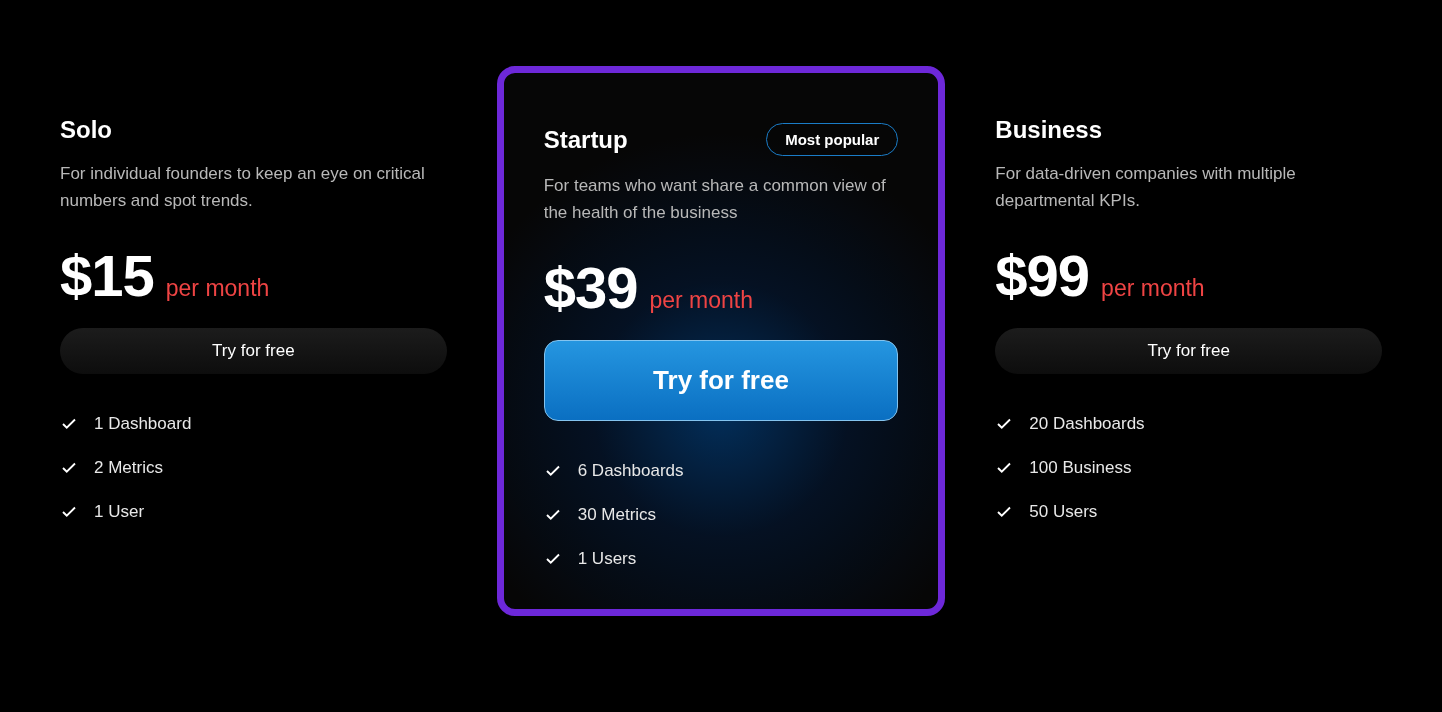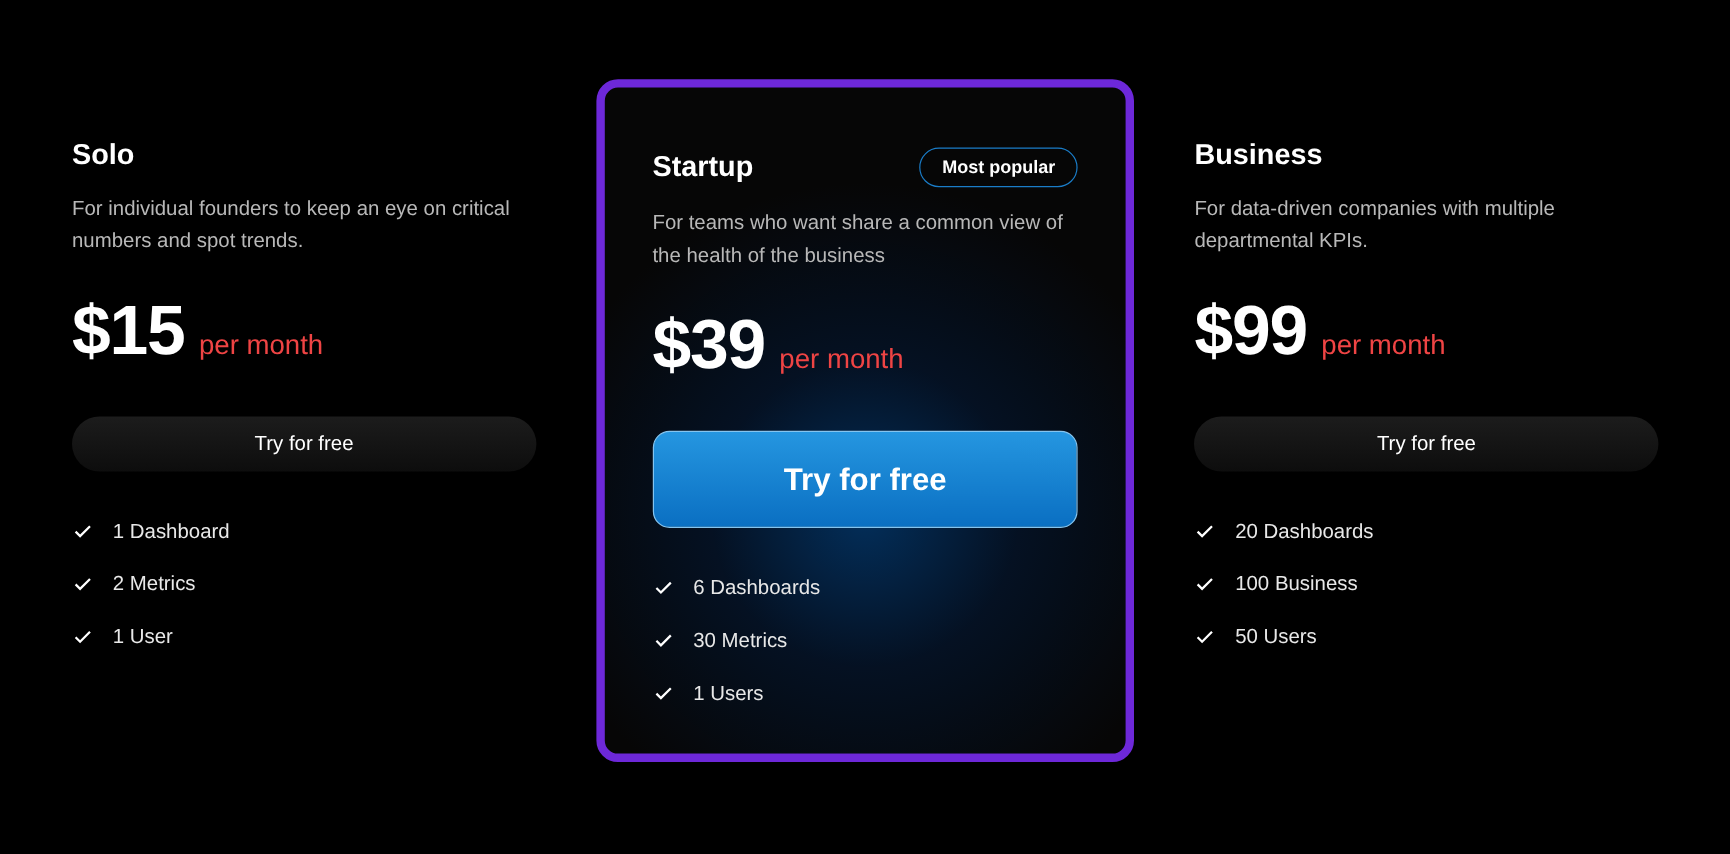--- a/index.html
+++ b/index.html
@@ -67,21 +67,21 @@
   .plan-description {
     font-size: 17px;
     line-height: 1.6;
     color: #b8b8b8;
     margin-bottom: 28px;
   }
   .price-row {
     display: flex;
     align-items: baseline;
     gap: 12px;
-    margin-bottom: 38px;
+    margin-bottom: 19px;
   }
   .price {
     font-size: 58px;
     font-weight: 700;
     color: #fff;
     letter-spacing: -1px;
   }
   .period {
     font-size: 23px;
     color: #ef4444;

